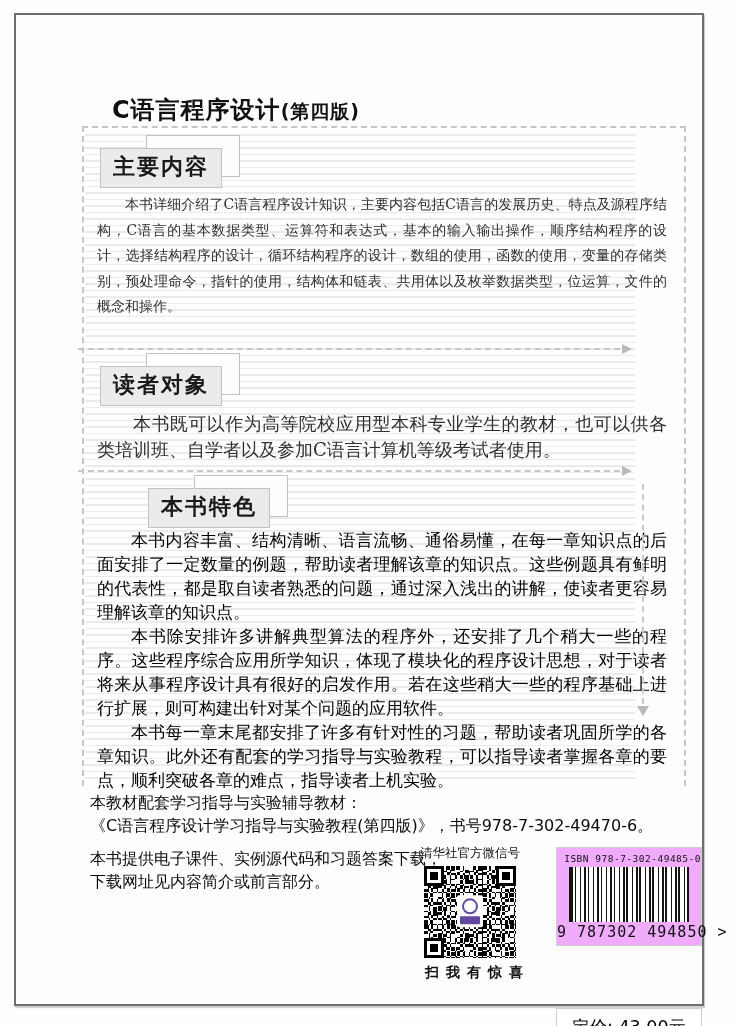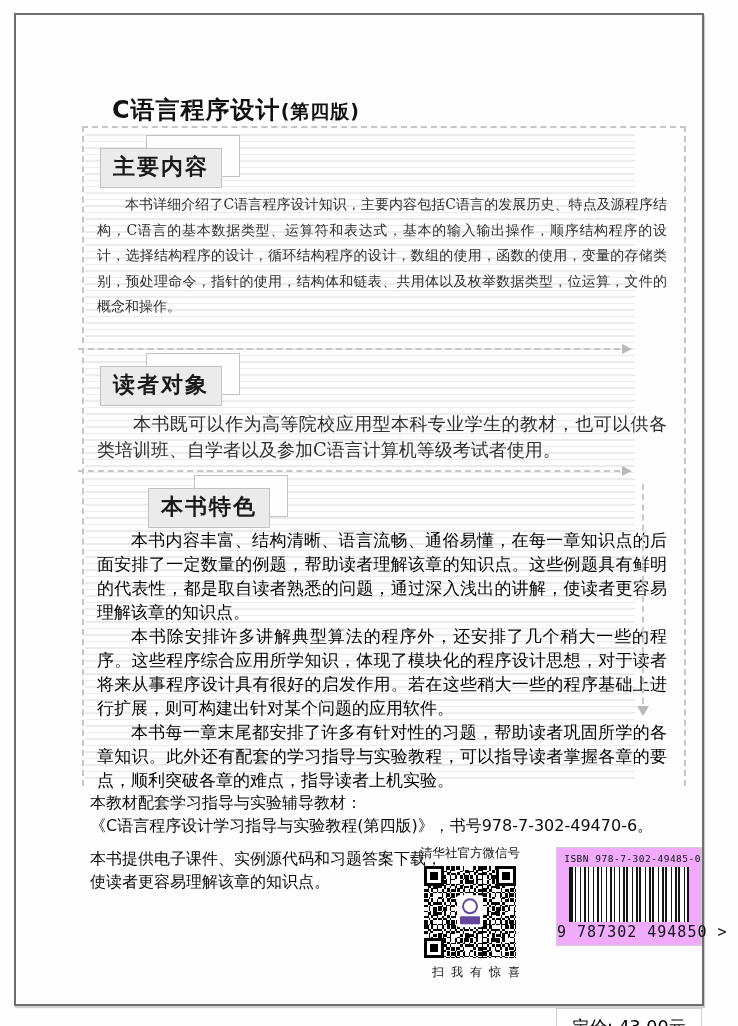--- a/index.html
+++ b/index.html
@@ -101,21 +101,21 @@
   .fp { position:absolute; width:20px; height:20px; border:3px solid #000; background:#fff; box-sizing:border-box; }
   .fp::after { content:''; position:absolute; left:3px; top:3px; width:8px; height:8px; background:#000; }
   .fp.tl { left:0; top:0; } .fp.tr { right:0; top:0; } .fp.bl { left:0; bottom:0; }
   .qr-badge {
     position:absolute; left:50%; top:50%; transform:translate(-50%,-52%);
     width:26px; height:32px; background:#fff; border-radius:2px;
     display:flex; flex-direction:column; align-items:center; justify-content:center; gap:2px;
   }
   .qr-badge .circ { width:12px; height:12px; border:2px solid #64489d; border-radius:50%; background:#fff; }
   .qr-badge .bar { width:20px; height:8px; background:#64489d; border-radius:1px; }
-  .qr-caption { font-size:12px; letter-spacing:7px; margin-left:14px; color:#111; white-space:nowrap; }
+  .qr-caption { font-size:14px; letter-spacing:7px; margin-left:7px; color:#111; white-space:nowrap;font-weight:bold; }
 
   
   .isbn-box {
     position:absolute; left:556px; top:847px; width:146px; height:99px;
     background:#f0abfc; border:1px solid #cfcfcf; box-sizing:border-box; text-align:right;
   }
   .isbn-text {
     font-family:"DejaVu Sans Mono", monospace; font-size:9.5px; letter-spacing:.5px;
     margin-top:5px; color:#111; white-space:nowrap;
   }
@@ -179,21 +179,21 @@
     <div class="vline"></div>
     <div class="down-arrow"></div>
   </div>
 
   <div class="ft ft1">
     <div>本教材配套学习指导与实验辅导教材：</div>
     <div>《C语言程序设计学习指导与实验教程(第四版)》，书号978-7-302-49470-6。</div>
   </div>
   <div class="ft ft2">
     <div>本书提供电子课件、实例源代码和习题答案下载，</div>
-    <div>使读者更容易理解该章的知识点。</div>
+    <div>下载网址见内容简介或前言部分。</div>
   </div>
 
   <div class="qr-block">
     <div class="qr-label">清华社官方微信号</div>
     <div class="qr">
       <div class="fp tl"></div>
       <div class="fp tr"></div>
       <div class="fp bl"></div>
       <div class="qr-badge">
         <div class="circ"></div>

